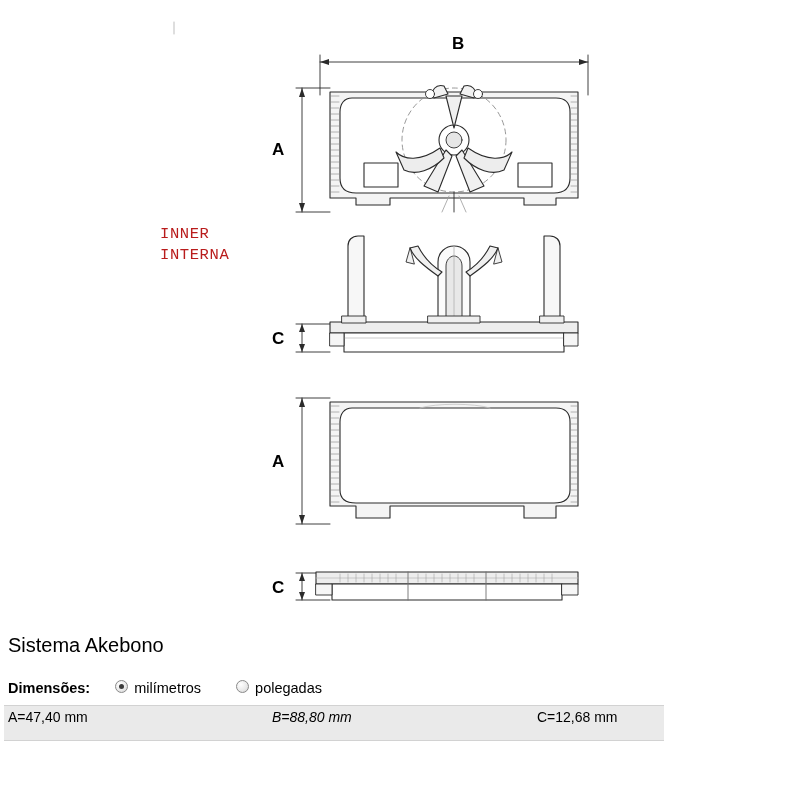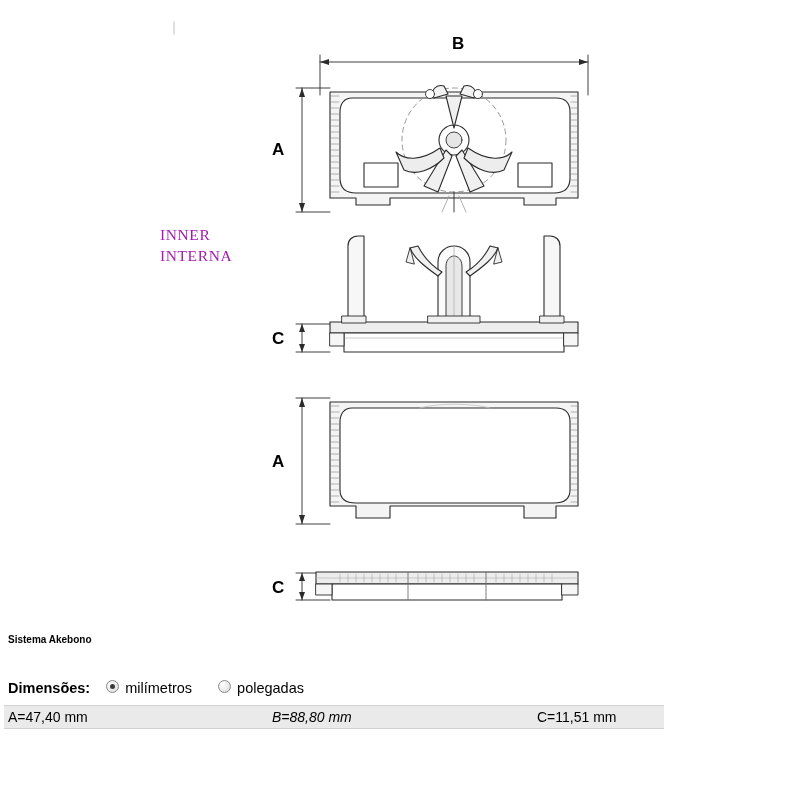--- a/index.html
+++ b/index.html
@@ -29,40 +29,40 @@
     position: absolute;
     font-size: 17px;
     font-weight: bold;
     font-family: "Liberation Sans", sans-serif;
     color: #000;
   }
 
   .side-label {
     position: absolute;
     font-size: 15.5px;
-    font-family: Liberation Serif, serif;
+    font-family: Liberation Mono, monospace;
     letter-spacing: 0.6px;
-    color: #a21caf;
+    color: #b91c1c;
     line-height: 21px;
   }
 
   
   #system-line {
     position: absolute;
     left: 8px; top: 634px;
-    font-size: 10px;
-    font-weight: bold;
+    font-size: 20px;
+    font-weight: normal;
   }
 
   #dims-row {
     position: absolute;
     left: 8px; top: 680px;
     display: flex;
     align-items: center;
-    gap: 8px;
+    gap: 17px;
     font-size: 14.5px;
   }
   #dims-row .dims-label {
     font-weight: bold;
     margin-right: 8px;
   }
   .radio-wrap {
     display: flex;
     align-items: flex-start;
     gap: 6px;
@@ -83,21 +83,21 @@
     width: 5px; height: 5px;
     border-radius: 50%;
     background: #3b3b3b;
   }
   .radio-label { font-size: 14.5px; }
 
   #values-bar {
     position: absolute;
     left: 4px; top: 705px;
     width: 660px;
-    height: 24px;
+    height: 36px;
     background: #eaeaea;
     border: 1px solid #d2d2d2;
     border-left: none;
     border-right: none;
   }
   #values-bar .cell {
     position: absolute;
     top: 3px;
     font-size: 14px;
     white-space: nowrap;
@@ -395,16 +395,16 @@
 
     <label class="radio-wrap">
       <span class="radio"></span>
       <span class="radio-label">polegadas</span>
     </label>
   </div>
 
   <div id="values-bar">
     <span class="cell c-a">A=47,40 mm</span>
     <span class="cell c-b">B=88,80 mm</span>
-    <span class="cell c-c">C=11,51 mm</span>
+    <span class="cell c-c">C=12,68 mm</span>
   </div>
 
 </div>
 
 </body></html>

